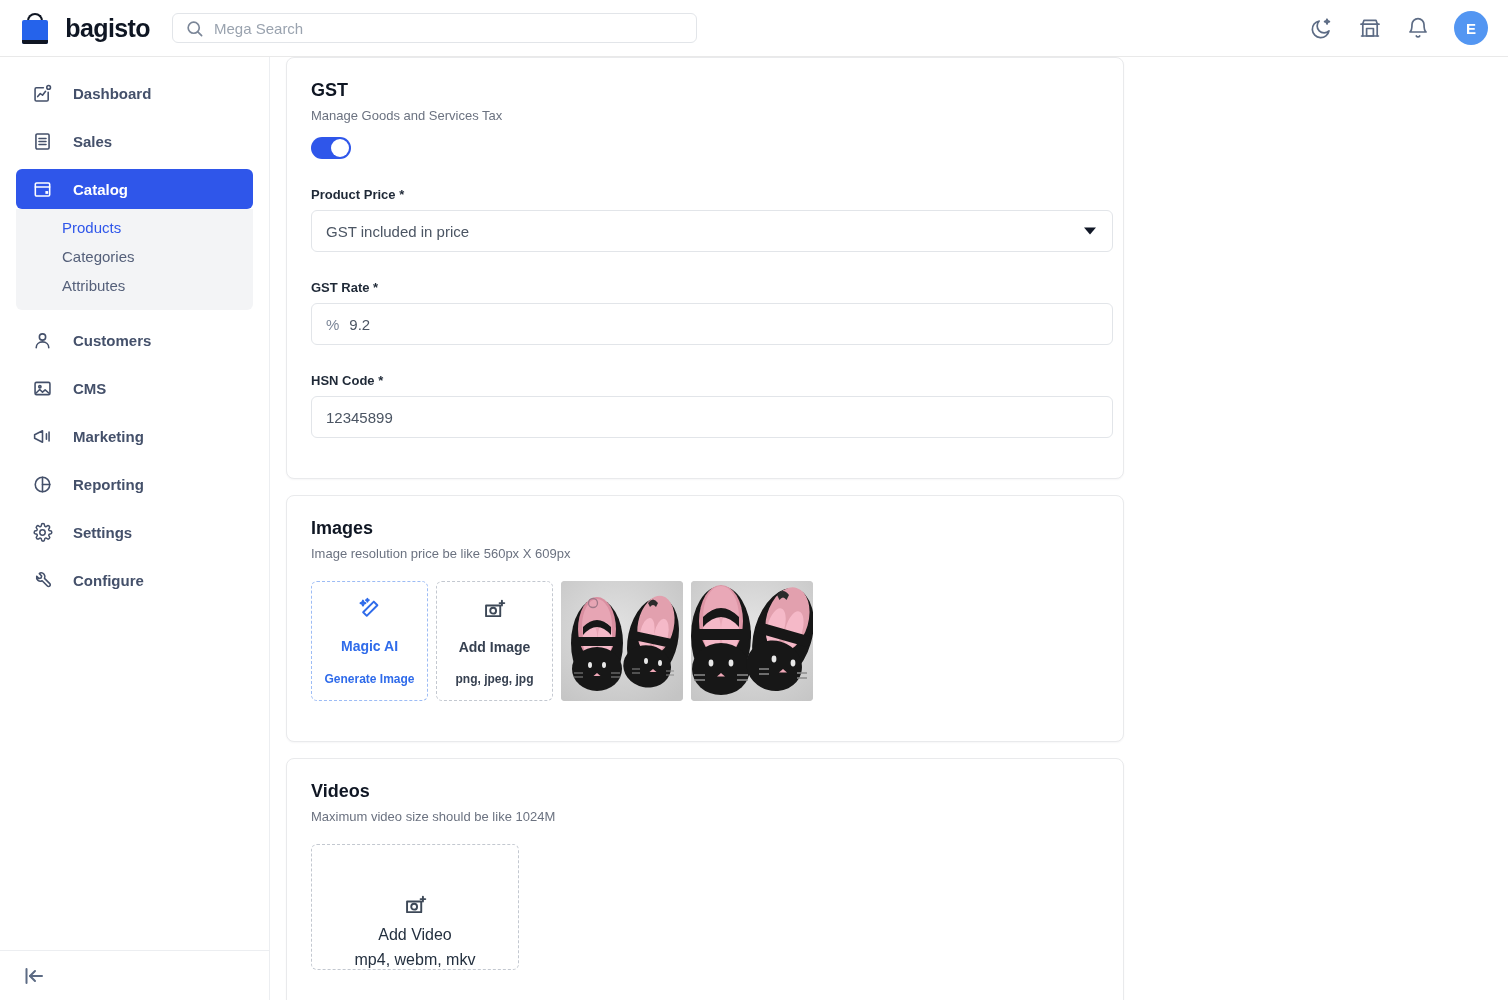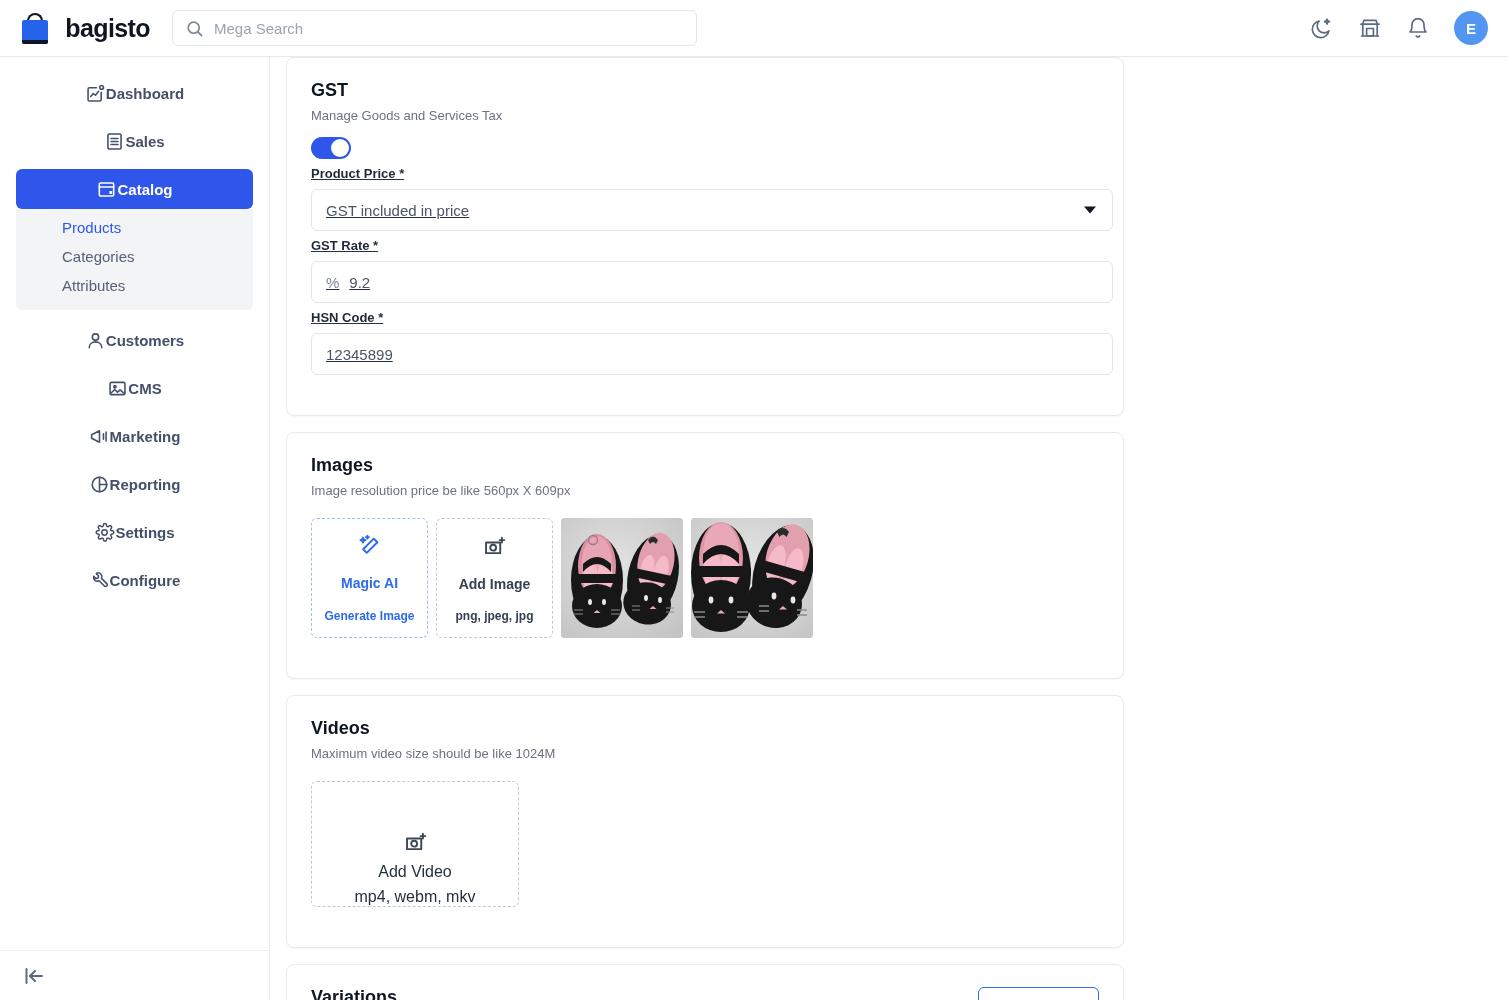--- a/index.html
+++ b/index.html
@@ -31,21 +31,21 @@
   }
   .brand-logo .handle {
     position: absolute; left: 7px; top: 1px; width: 16px; height: 14px;
     border: 2.6px solid #0f1623; border-bottom: none;
     border-radius: 9px 9px 0 0;
   }
   .brand-name {
     font-size: 25px; font-weight: 700; letter-spacing: -0.6px; color: #0f1623;
   }
   .search-box {
-    margin-left: 22px; width: 525px; height: 36px;
+    margin-left: 22px; width: 525px; height: 30px;
     border: 1px solid #e2e5e9; border-radius: 6px;
     display: flex; align-items: center; padding: 9px 12px; gap: 10px;
     background: #ffffff;
   }
   .search-box input {
     border: none; outline: none; flex: 1; font-size: 15px;
     font-family: "Liberation Sans", sans-serif; color: #4b5563; background: transparent;
   }
   .search-box input::placeholder { color: #9aa3af; }
   .header-right {
@@ -60,24 +60,24 @@
     font-size: 15px; font-weight: 600; cursor: pointer;
   }
 
   
   .sidebar {
     position: absolute; top: 57px; left: 0; width: 270px; height: 943px;
     background: #ffffff; border-right: 1px solid #eceef1;
     padding-top: 16px;
   }
   .nav-item {
-    display: flex; align-items: center; gap: 0;
+    display: flex; align-items: center; gap: 20px;
     height: 40px; margin: 0 16px 8px 16px; padding: 0 16px;
     border-radius: 6px; cursor: pointer;
-    font-size: 15px; font-weight: 600; color: #44506a; justify-content: center;
+    font-size: 15px; font-weight: 600; color: #44506a;
   }
   .nav-item .nicon { width: 21px; height: 21px; flex: none; color: #44506a; }
   .nav-item.active { background: #2f56ea; color: #fff; }
   .nav-item.active .nicon { color: #fff; }
   .subnav { background: #f3f4f6; margin: -8px 16px 10px 16px; border-radius: 0 0 6px 6px; padding: 4px 0 10px 0; }
   .subnav-item {
     font-size: 15px; color: #55607a; padding: 6px 0 6px 46px; cursor: pointer;
   }
   .subnav-item.current { color: #2f56ea; }
   .sidebar-footer {
@@ -103,21 +103,21 @@
 
   .toggle {
     margin-top: 14px; width: 40px; height: 22px; border-radius: 11px;
     background: #2f56ea; position: relative; cursor: pointer;
   }
   .toggle .knob {
     position: absolute; right: 2px; top: 2px;
     width: 18px; height: 18px; border-radius: 50%; background: #fff;
   }
 
-  .field { margin-top: 7px; text-decoration: underline; }
+  .field { margin-top: 28px; }
   .field-label { font-size: 13px; font-weight: 700; color: #1f2937; margin-bottom: 8px; }
   .select-wrap, .input-wrap {
     position: relative; width: 802px; height: 42px;
     border: 1px solid #e2e5e9; border-radius: 6px; background: #fff;
     display: flex; align-items: center; padding: 0 14px;
   }
   .select-wrap .val, .input-wrap .val {
     font-size: 15px; color: #4b5563;
   }
   .select-wrap .caret {

